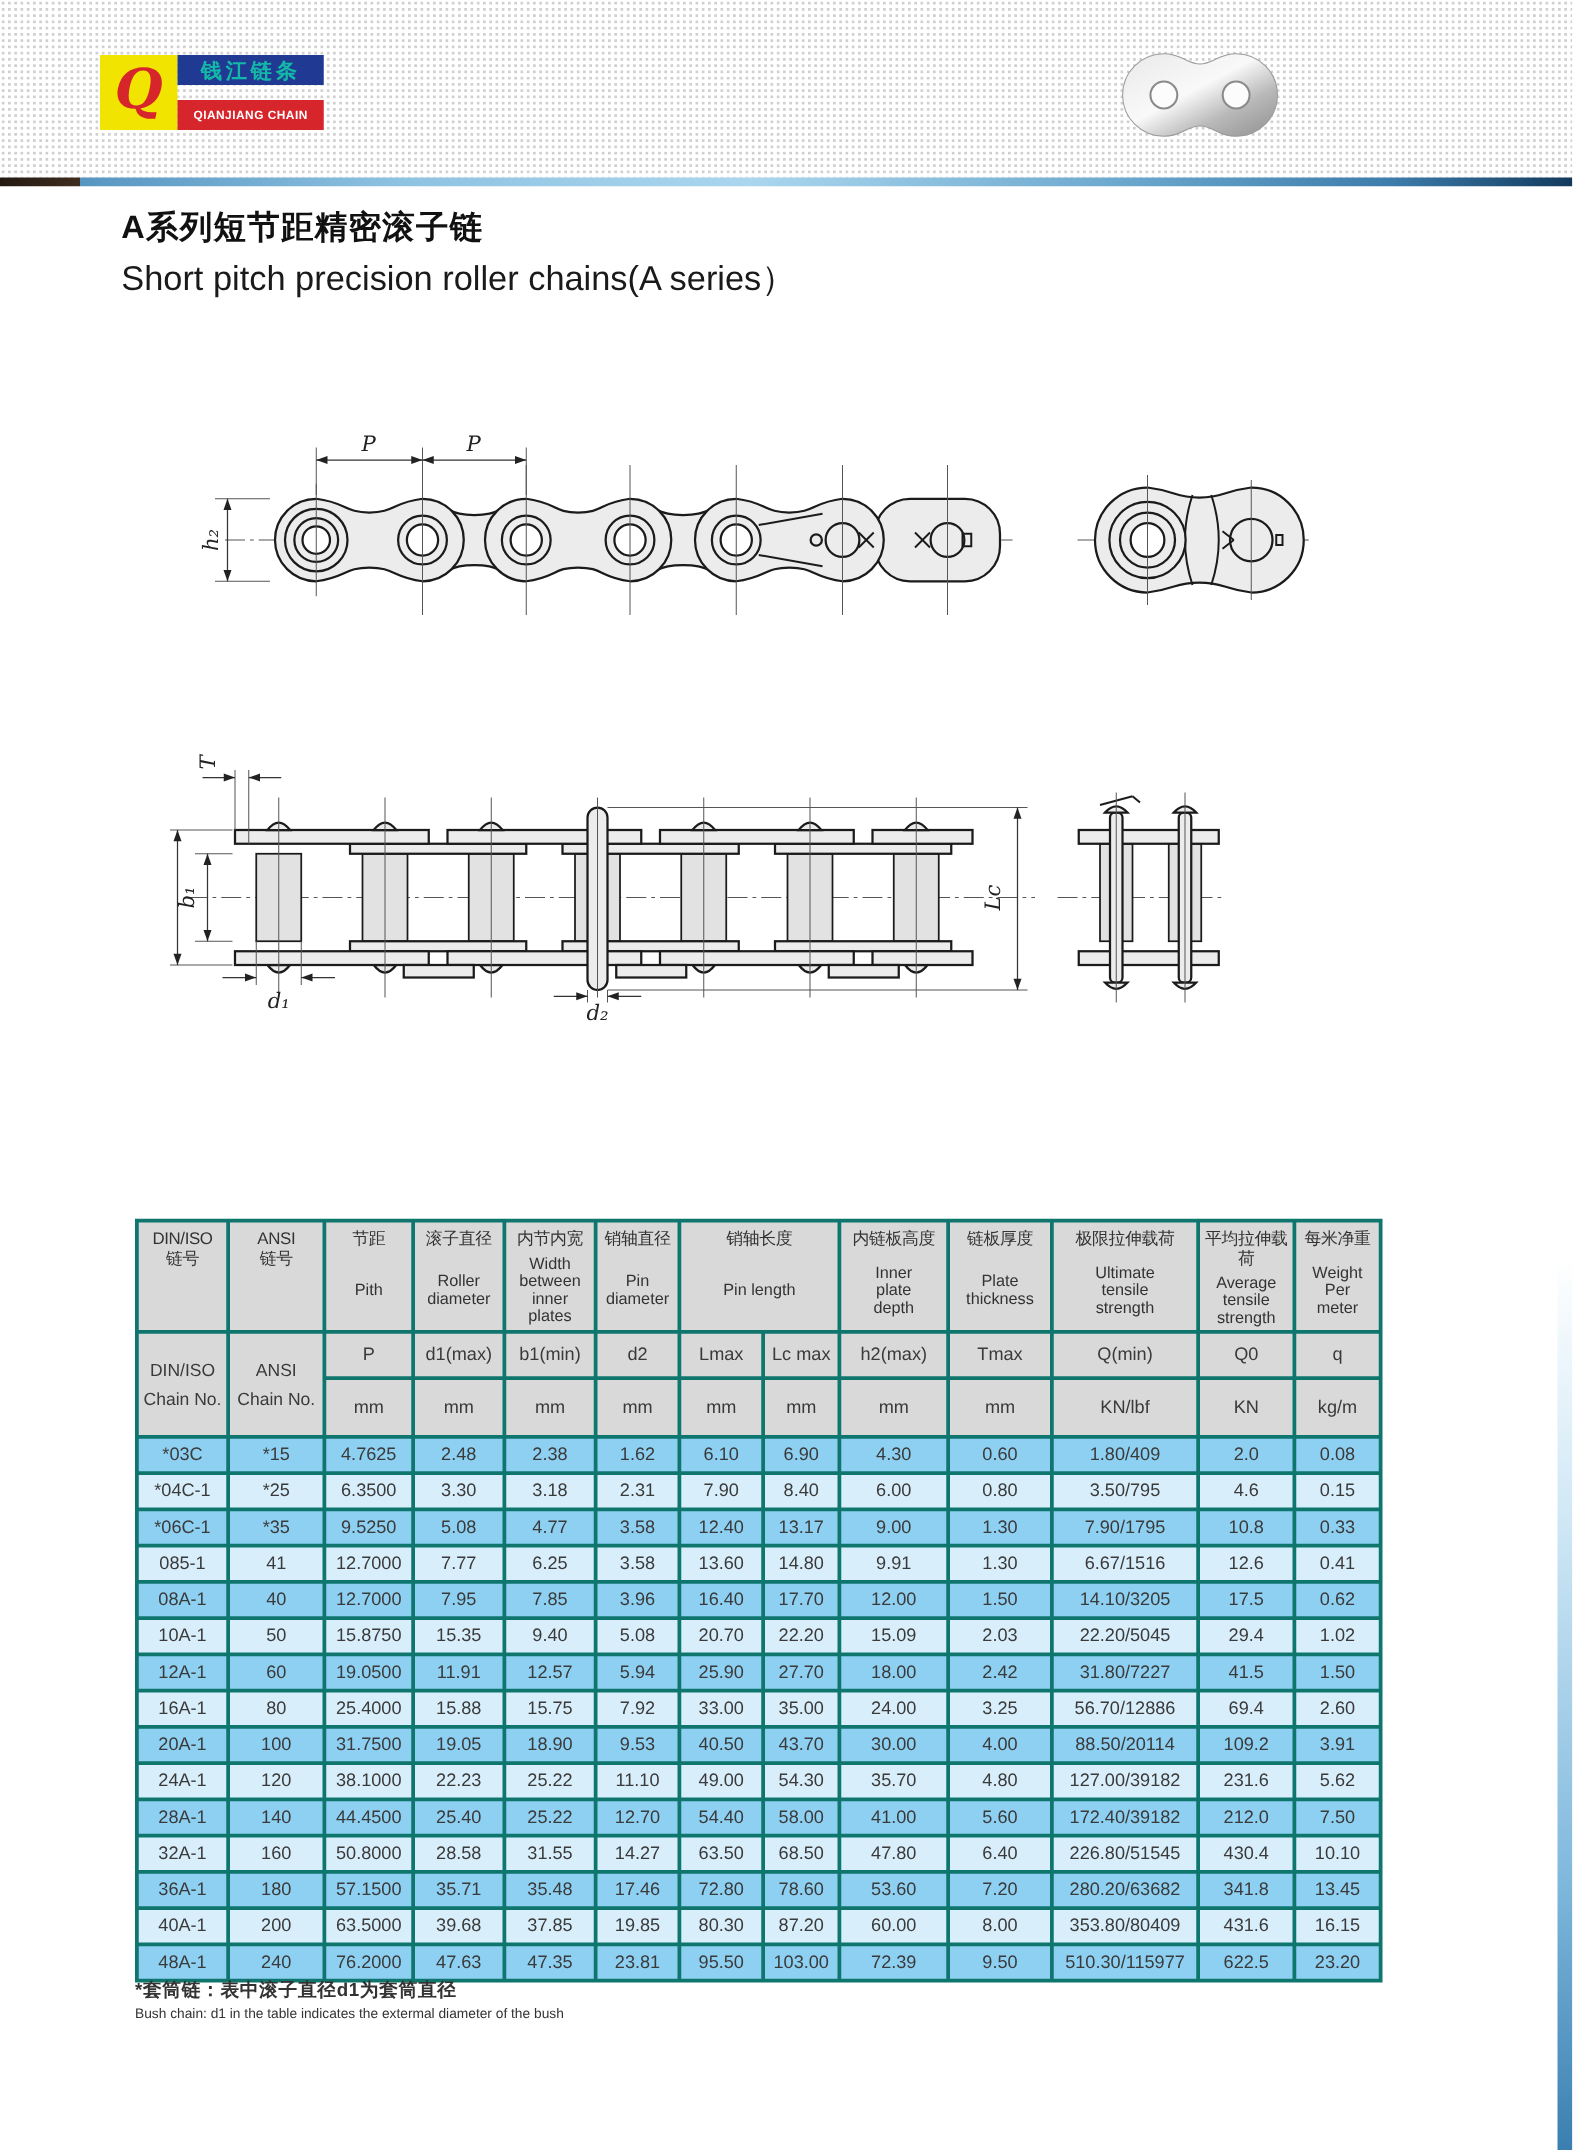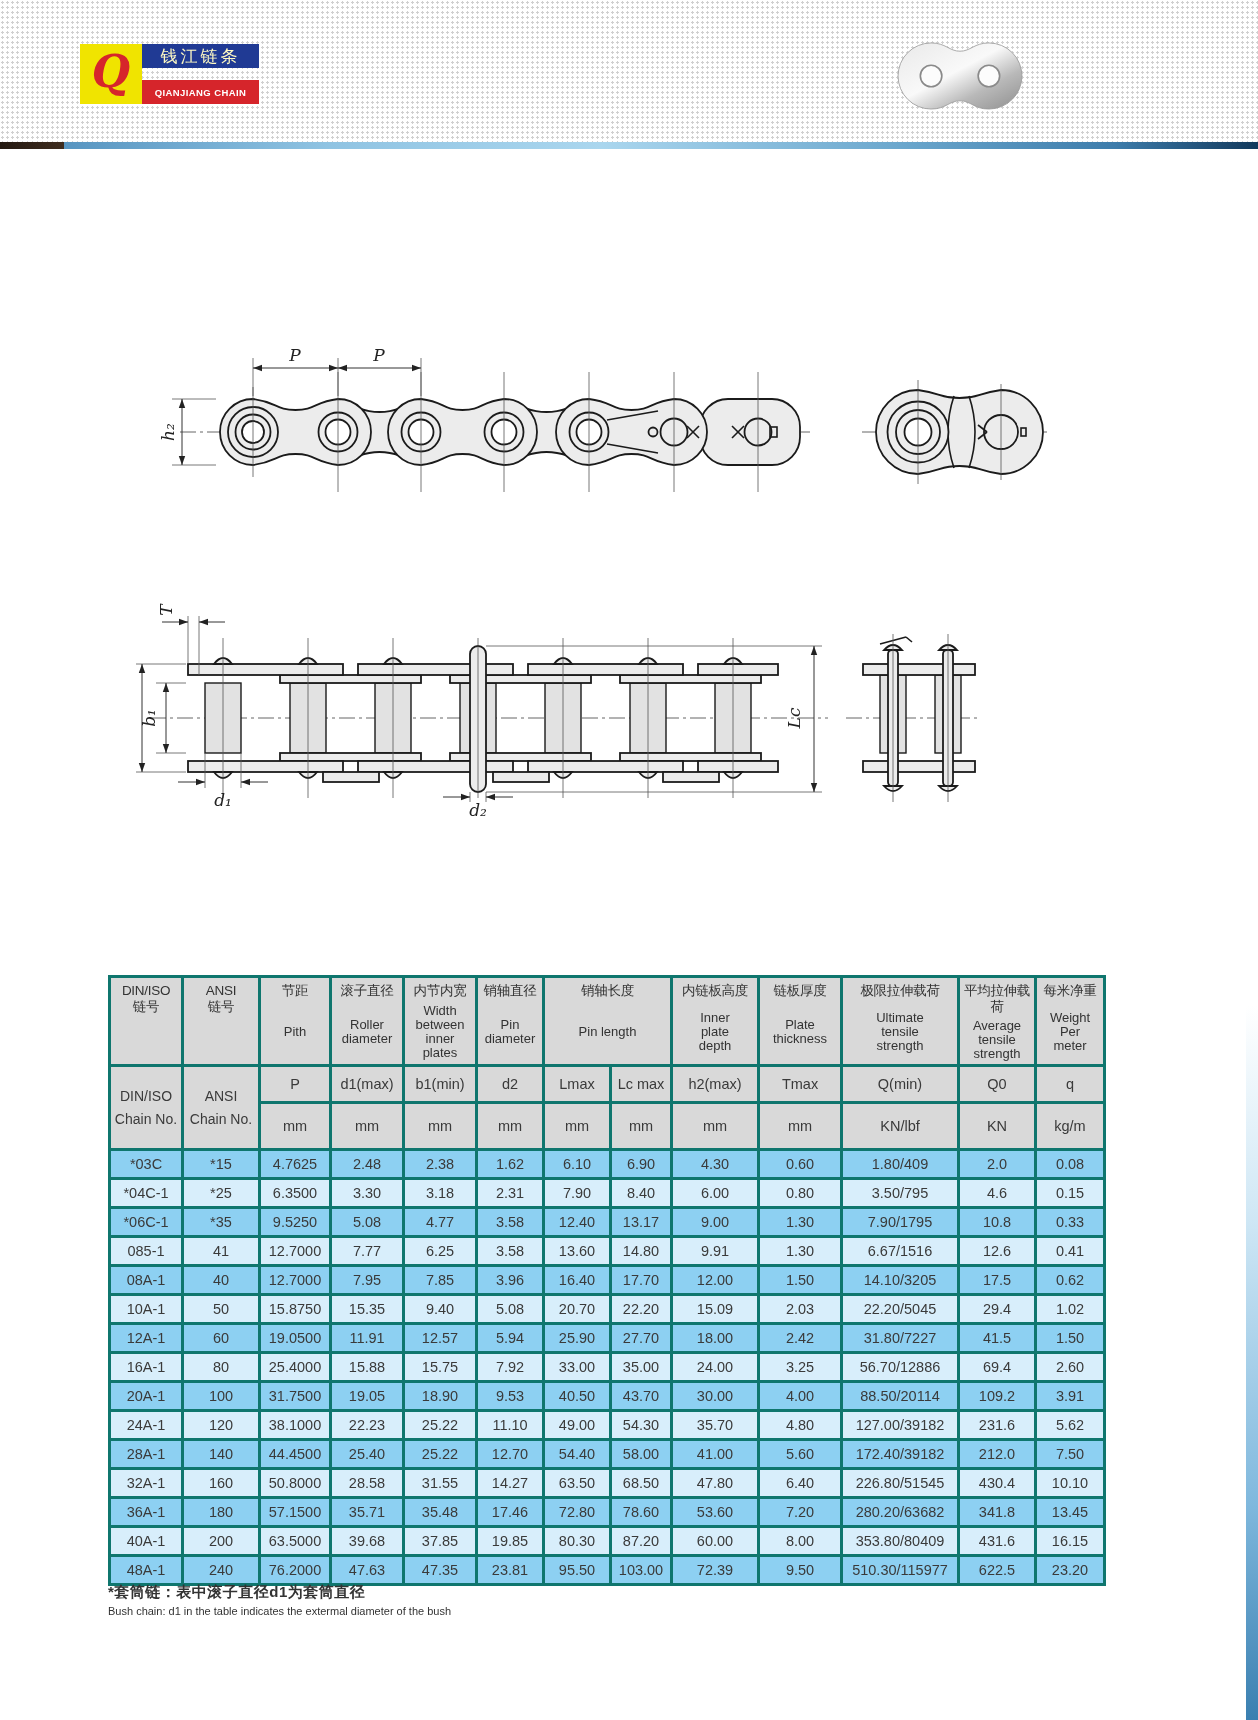--- a/index.html
+++ b/index.html
@@ -9,22 +9,22 @@
   
   .header{position:absolute;left:0;top:0;width:1258px;height:142px;
     background-color:#fff;
     background-image:radial-gradient(#d0d0d0 1.1px, rgba(255,255,255,0) 1.3px);
     background-size:5px 5px;}
   .logo{position:absolute;left:80px;top:44px;display:flex;height:60px;}
   .logo-yellow{width:62px;background:#f0e400;display:flex;align-items:center;justify-content:center;}
   .logo-q{font-family:"DejaVu Serif",serif;font-size:44px;font-weight:bold;font-style:italic;
           color:#d6252b;line-height:1;transform:translateY(-2px);}
   .logo-right{width:117px;display:flex;flex-direction:column;}
-  .logo-cn{flex:1;background:#203a94;color:#fef9c3;display:flex;align-items:center;justify-content:center;
-           font-size:17px;font-weight:400;letter-spacing:3px;}
+  .logo-cn{flex:1;background:#203a94;color:#14b8a6;display:flex;align-items:center;justify-content:center;
+           font-size:17px;font-weight:700;letter-spacing:3px;}
   .logo-en{flex:1;background:#d6252b;color:#fff;display:flex;align-items:center;justify-content:center;
            font-size:9.5px;font-weight:700;letter-spacing:0.4px;margin-top:12px;}
   .hdr-plate{position:absolute;left:897px;top:38px;width:126px;height:76px;}
 
   .sep{position:absolute;top:142px;left:0;width:1258px;height:7px;display:flex;}
   .sep-dark{width:64px;background:linear-gradient(90deg,#241911,#3f2d1f);}
   .sep-blue{flex:1;background:linear-gradient(90deg,#5795c1 0%,#8fc3e2 22%,#aad6ee 45%,#6ba7cd 70%,#3d7cab 88%,#12395c 100%);}
 
   
   .title-block{position:absolute;left:97px;top:164px;}
@@ -99,20 +99,24 @@
       <circle cx="40" cy="46" r="13" fill="#fcfcfc" stroke="#8a8a8a" stroke-width="2"></circle>
       <circle cx="110" cy="46" r="13" fill="#fcfcfc" stroke="#8a8a8a" stroke-width="2"></circle>
     </svg>
   </div>
 
   <div class="sep">
     <div class="sep-dark"></div>
     <div class="sep-blue"></div>
   </div>
 
+  <div class="title-block">
+    <div class="title-zh">A系列短节距精密滚子链</div>
+    <div class="title-en">Short pitch precision roller chains(A series）</div>
+  </div>
 
   <svg id="dwg1" viewBox="0 0 890 170">
       <g>
         <line x1="20" y1="100" x2="650" y2="100" class="cl"></line>
         <line x1="702" y1="100" x2="888" y2="100" class="cl"></line>
         <path d="M 178 71 C 202 74 199.5 80 219.5 80 C 239.5 80 237 74 261 71 A 29 29 0 0 1 261 129 C 237 126 239.5 120 219.5 120 C 199.5 120 202 126 178 129 A 29 29 0 0 1 178 71 Z" class="plate"></path>
         <path d="M 344 71 C 368 74 366.5 80 386.5 80 C 406.5 80 405 74 429 71 A 29 29 0 0 1 429 129 C 405 126 406.5 120 386.5 120 C 366.5 120 368 126 344 129 A 29 29 0 0 1 344 71 Z" class="plate"></path>
         <rect x="540" y="67" width="100" height="66" rx="28" class="plate"></rect>
         <path d="M 93 67 C 117 70 115.5 78 135.5 78 C 155.5 78 154 70 178 67 A 33 33 0 0 1 178 133 C 154 130 155.5 122 135.5 122 C 115.5 122 117 130 93 133 A 33 33 0 0 1 93 67 Z" class="plate"></path>
         <path d="M 261 67 C 285 70 282.5 78 302.5 78 C 322.5 78 320 70 344 67 A 33 33 0 0 1 344 133 C 320 130 322.5 122 302.5 122 C 282.5 122 285 130 261 133 A 33 33 0 0 1 261 67 Z" class="plate"></path>

